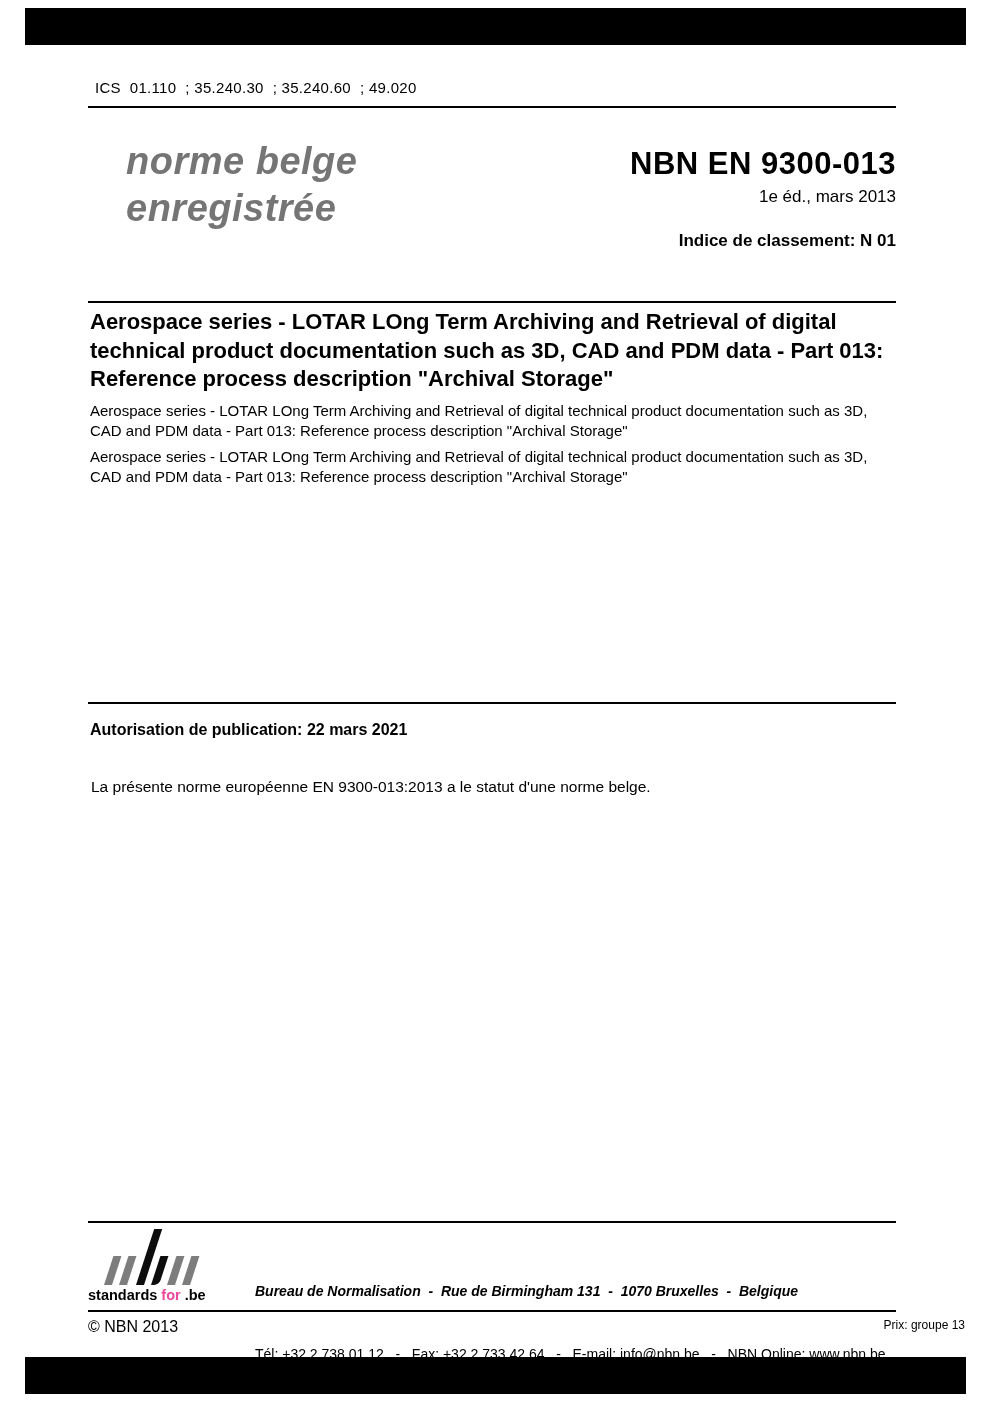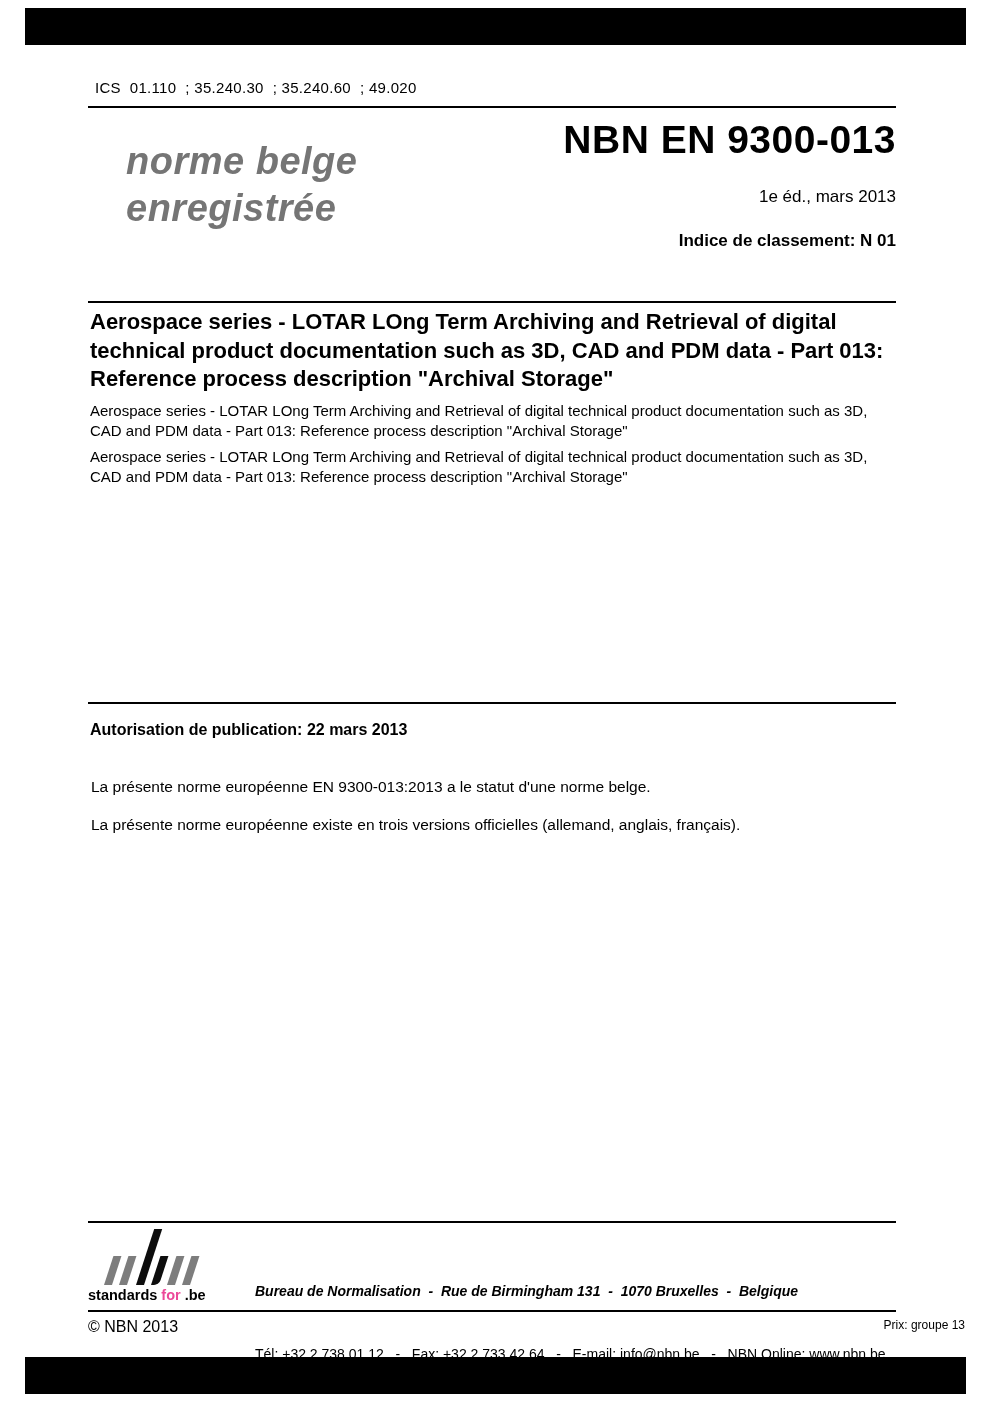--- a/index.html
+++ b/index.html
@@ -46,21 +46,21 @@
     font-style: italic;
     color: #757575;
     letter-spacing: 0.5px;
     margin-left: 32px;
   }
   .header-right {
     position: absolute;
     right: 96px;
     text-align: right;
   }
-  .std-number { top: 118px; font-size: 39px; font-weight: bold; letter-spacing: 0.5px; }
+  .std-number { top: 146px; font-size: 31px; font-weight: bold; letter-spacing: 0.5px; }
   .edition { top: 187px; font-size: 17px; }
   .classement { top: 231px; font-size: 17px; font-weight: bold; }
   .std-title {
     position: absolute;
     left: 90px;
     top: 308px;
     width: 815px;
     font-size: 22px;
     line-height: 28.5px;
     font-weight: bold;
@@ -170,23 +170,22 @@
   <div class="header-right classement">Indice de classement: N 01</div>
 
   <div class="hrule r2"></div>
 
   <div class="std-title">Aerospace series - LOTAR LOng Term Archiving and Retrieval of digital technical product documentation such as 3D, CAD and PDM data - Part 013: Reference process description "Archival Storage"</div>
   <div class="std-title-alt alt1">Aerospace series - LOTAR LOng Term Archiving and Retrieval of digital technical product documentation such as 3D, CAD and PDM data - Part 013: Reference process description "Archival Storage"</div>
   <div class="std-title-alt alt2">Aerospace series - LOTAR LOng Term Archiving and Retrieval of digital technical product documentation such as 3D, CAD and PDM data - Part 013: Reference process description "Archival Storage"</div>
 
   <div class="hrule r3"></div>
 
-  <div class="authorization">Autorisation de publication: 22 mars 2013</div>
+  <div class="authorization">Autorisation de publication: 22 mars 2021</div>
   <div class="statement stmt1">La présente norme européenne EN 9300-013:2013 a le statut d'une norme belge.</div>
-  <div class="statement stmt2">La présente norme européenne existe en trois versions officielles (allemand, anglais, français).</div>
 
   <div class="hrule r4"></div>
 
   <div class="logo">
     <div class="logo-bar lb-gray lb1"></div>
     <div class="logo-bar lb-gray lb2"></div>
     <div class="logo-bar lb-tall lb3"></div>
     <div class="logo-bar lb-black lb4"></div>
     <div class="logo-bar lb-gray lb5"></div>
     <div class="logo-bar lb-gray lb6"></div>

